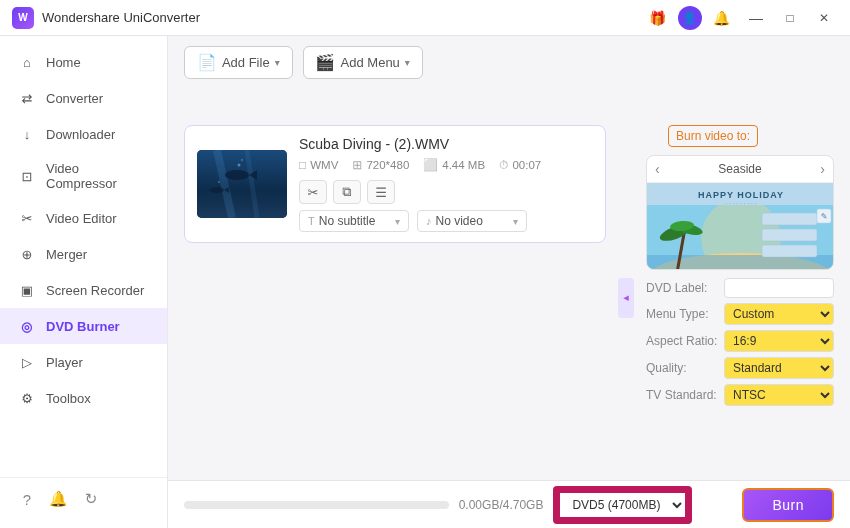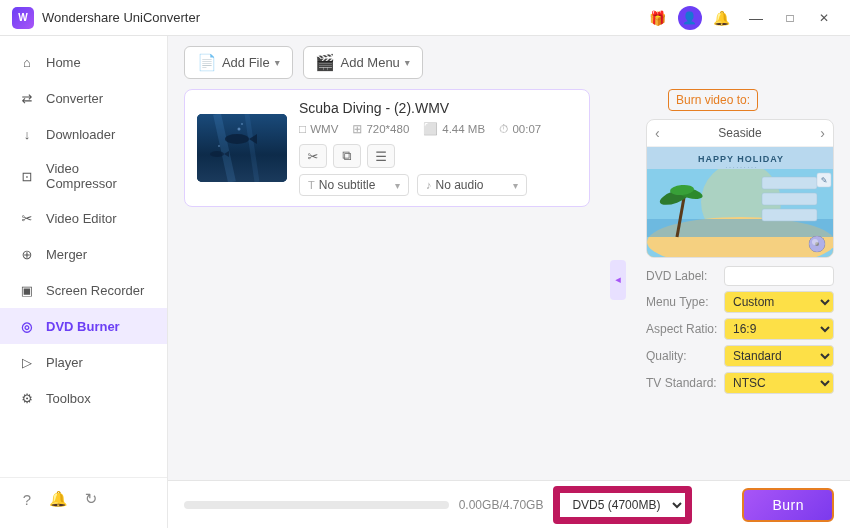--- a/index.html
+++ b/index.html
@@ -83,21 +83,22 @@
     }
     .toolbar-btn .btn-icon { font-size: 16px; color: #6c3ff5; }
     .toolbar-btn .chevron { font-size: 10px; color: #888; }
 
     
     .main-body {
       display: flex;
       flex: 1;
       overflow: hidden;
       padding: 0 16px 10px 16px;
-      gap: 20px;
+      gap: 12px;
+      margin-top: 36px;
     }
 
     
     .file-list {
       flex: 1;
       display: flex;
       flex-direction: column;
       gap: 8px;
       overflow-y: auto;
     }
@@ -292,21 +293,21 @@
       cursor: pointer;
       color: #a855f7;
       font-size: 11px;
       flex-shrink: 0;
       align-self: center;
     }
 
     
     .holiday-preview {
       width: 100%;
-      height: 110px;
+      height: 86px;
       background: linear-gradient(180deg, #87ceeb 0%, #f0c060 80%);
       position: relative;
       overflow: hidden;
     }
   </style>
 </head>
 <body>
 
 <div class="titlebar">
   <div class="titlebar-left">
@@ -448,21 +449,21 @@
             </div>
 
             <div class="file-dropdowns">
               <div class="file-dropdown">
                 <span class="dd-icon">T</span>
                 <span>No subtitle</span>
                 <span class="chevron">▾</span>
               </div>
               <div class="file-dropdown">
                 <span class="dd-icon">♪</span>
-                <span>No audio</span>
+                <span>No video</span>
                 <span class="chevron">▾</span>
               </div>
             </div>
           </div>
         </div>
       </div>
 
       <div class="collapse-btn">◂</div>
 
       <div class="right-panel">

